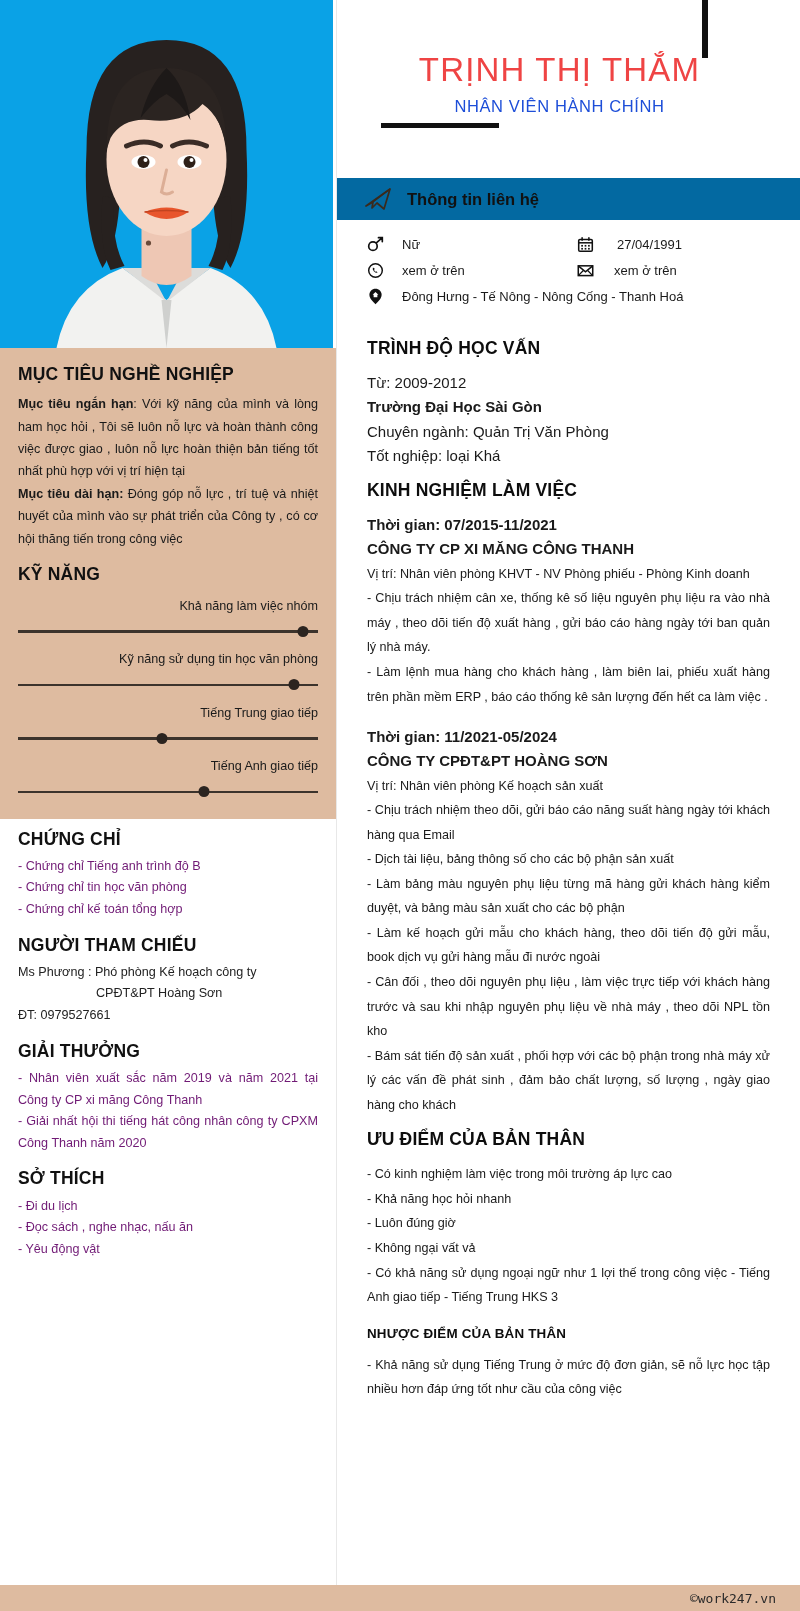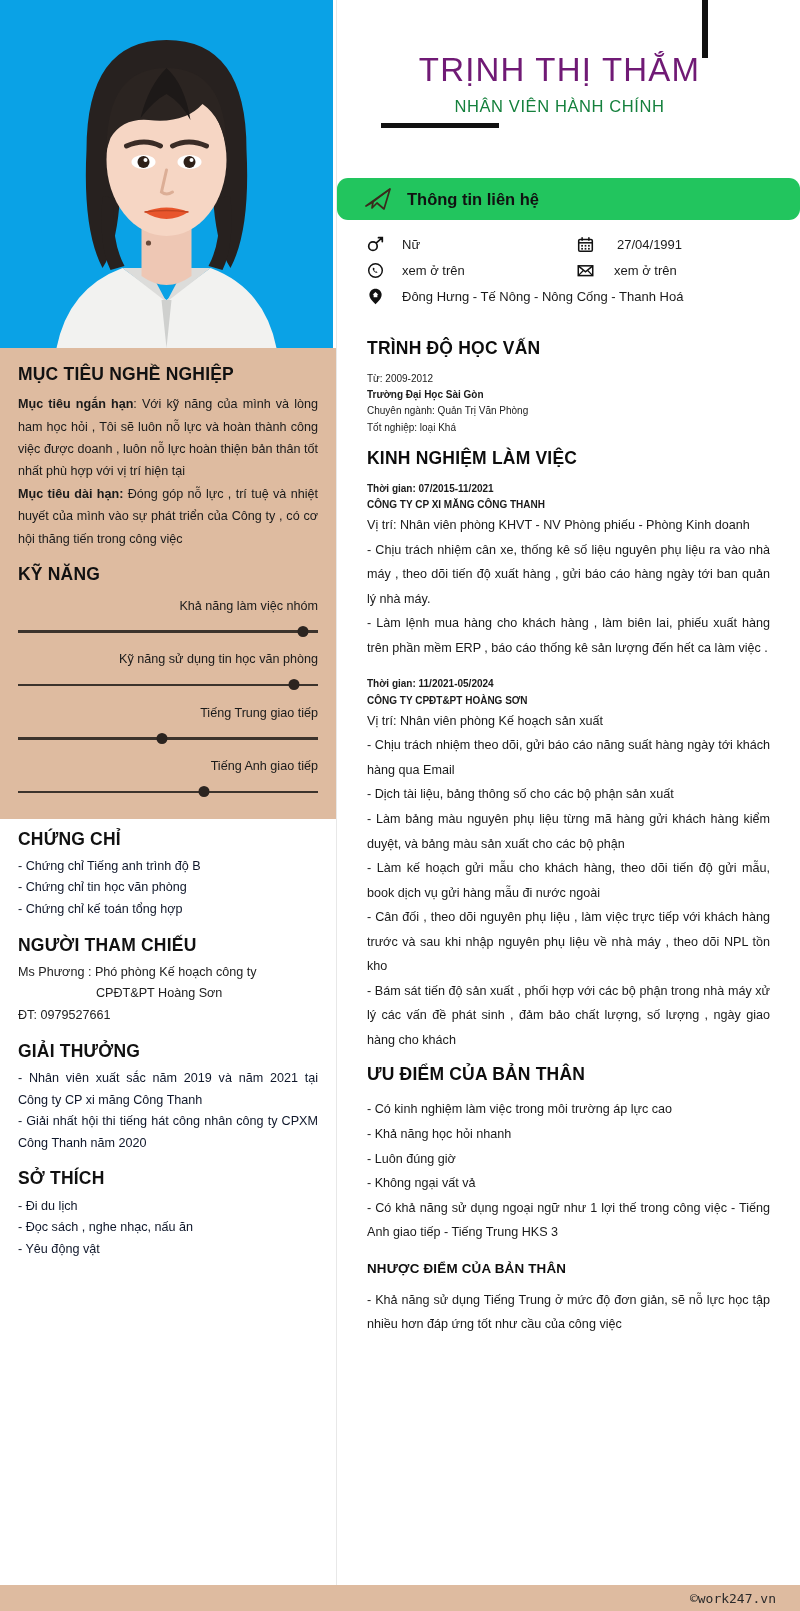--- a/index.html
+++ b/index.html
@@ -91,21 +91,21 @@
     width: 11px;
     height: 11px;
     border-radius: 50%;
     background: #2b2420;
     transform: translateX(-50%);
   }
 
   .bullet-list { margin-top: 2px; }
   .bullet {
     font-size: 12.6px;
-    color: #0f172a;
+    color: #701a75;
     line-height: 1.72;
     text-align: justify;
   }
   .left-block { margin-bottom: 14px; }
   .ref-line { font-size: 12.6px; color: #222; line-height: 1.72; }
   .ref-line.indent { padding-left: 78px; }
 
   
   .right-col {
     flex: 1 1 auto;
@@ -125,51 +125,50 @@
     position: absolute;
     right: 92px;
     top: 0;
     width: 6px;
     height: 58px;
     background: #111;
   }
   .full-name {
     font-size: 33px;
     font-weight: 400;
-    color: #701a75;
+    color: #ef4444;
     letter-spacing: 1.2px;
     text-align: center;
     line-height: 1.1;
     padding-right: 18px;
   }
   .job-title {
     font-size: 16.5px;
     font-weight: 400;
-    color: #15803d;
+    color: #1d4ed8;
     letter-spacing: .6px;
     text-align: center;
     margin-top: 9px;
     padding-right: 18px;
   }
   .title-rule {
     width: 118px;
     height: 5px;
     background: #111;
     margin: 7px 0 0 10px;
   }
 
   .contact-bar {
-    background: #22c55e;
+    background: #0369a1;
     height: 42px;
     display: flex;
     align-items: center;
     padding: 0 0 0 26px;
     gap: 14px;
     flex: 0 0 42px;
-    border-radius: 11px;
   }
   .contact-bar-title {
     font-size: 16.5px;
     font-weight: bold;
     color: #111;
   }
   .plane-icon { display: block; }
 
   .contact-grid {
     padding: 16px 30px 10px 30px;
@@ -187,21 +186,21 @@
     font-weight: bold;
     color: #0d0d0d;
     letter-spacing: .2px;
     margin: 12px 0 12px 0;
   }
   .r-sec-title.sub {
     font-size: 13.4px;
     margin: 16px 0 12px 0;
   }
   .r-line {
-    font-size: 10px;
+    font-size: 15px;
     color: #1a1a1a;
     line-height: 1.62;
   }
   .r-line.b { font-weight: bold; }
   .r-para {
     font-size: 12.6px;
     color: #1a1a1a;
     line-height: 1.95;
     text-align: justify;
   }
@@ -270,21 +269,21 @@
 
           <circle cx="150" cy="243" r="2.6" fill="#6a4a3a"></circle>
 
           <path d="M104 196 Q100 246 112 270 L126 266 Q112 240 116 198 Z" fill="#27211f"></path>
           <path d="M232 196 Q236 246 224 270 L210 266 Q224 240 220 198 Z" fill="#27211f"></path>
         </svg>
       </div>
 
       <div class="tan-panel">
         <div class="sec-title">MỤC TIÊU NGHỀ NGHIỆP</div>
-        <div class="obj-p"><b>Mục tiêu ngắn hạn</b><span>: Với kỹ năng của mình và lòng ham học hỏi , Tôi sẽ luôn nỗ lực và hoàn thành công việc được doanh , luôn nỗ lực hoàn thiện bản thân tốt nhất phù hợp với vị trí hiện tại</span></div>
+        <div class="obj-p"><b>Mục tiêu ngắn hạn</b><span>: Với kỹ năng của mình và lòng ham học hỏi , Tôi sẽ luôn nỗ lực và hoàn thành công việc được giao , luôn nỗ lực hoàn thiện bản tiếng tốt nhất phù hợp với vị trí hiện tại</span></div>
         <div class="obj-p"><b>Mục tiêu dài hạn:</b><span> Đóng góp nỗ lực , trí tuệ và nhiệt huyết của mình vào sự phát triển của Công ty , có cơ hội thăng tiến trong công việc</span></div>
 
         <div class="sec-title" style="margin-top:14px;">KỸ NĂNG</div>
         <div class="skills">
           <div class="skill">
             <div class="skill-label">Khả năng làm việc nhóm</div>
             <div class="slider">
               <div class="slider-track"></div>
               <div class="slider-knob" style="left: 95%;"></div>
             </div>

